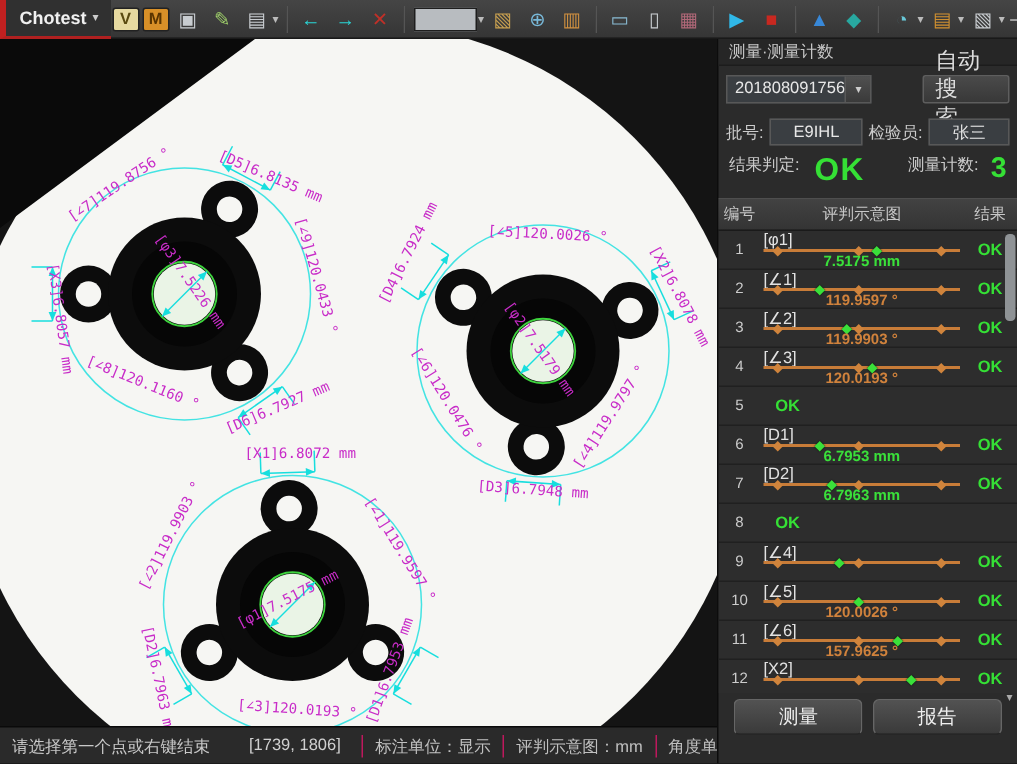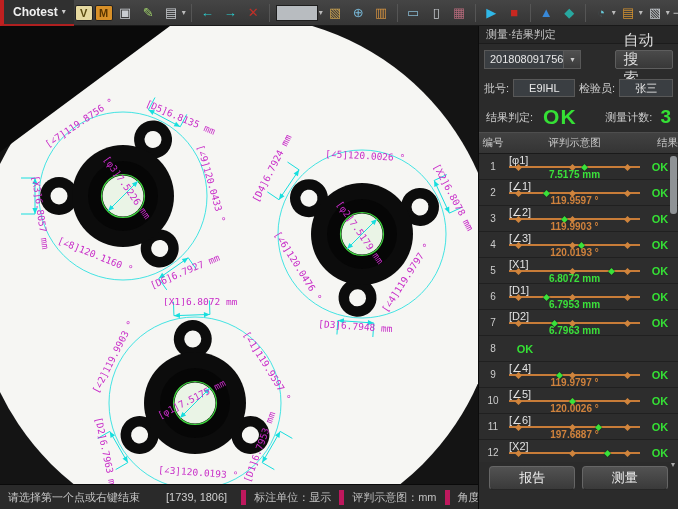--- a/index.html
+++ b/index.html
@@ -27,52 +27,52 @@
   
   .main { flex:1; display:flex; min-height:0; }
   .viewport { width:478px; flex:0 0 478px; display:flex; flex-direction:column; background:#141414; }
   .viewport svg { display:block; }
 
   .statusbar { height:25px; flex:0 0 25px; background:#2a2a2a; border-top:1px solid #0a0a0a;
     display:flex; align-items:center; color:#c0c0c0; font-size:11px; padding:0 8px; white-space:nowrap; }
   .statusbar .msg { color:#c8c8c8; }
   .statusbar .sp { flex:1; }
   .statusbar .coords { color:#d0d0d0; margin-right:14px;padding-left:26px; }
-  .statusbar .unit { border-left:5px solid #be185d; padding:0 8px; color:#c0c0c0; }
+  .statusbar .unit { border-left:1px solid #be185d; padding:0 8px; color:#c0c0c0; }
 
   
   .panel { width:200px; flex:0 0 200px; background:#2b2b2b; border-left:1px solid #0c0c0c;
     display:flex; flex-direction:column; color:#cccccc; }
   .sec-title { height:18px; flex:0 0 18px; background:#262626; border-bottom:1px solid #1c1c1c;
     font-size:11px; color:#c8c8c8; display:flex; align-items:center; padding:0 7px; }
   .row1 { height:30px; flex:0 0 30px; display:flex; align-items:center; padding:0 5px; gap:5px; }
   .combo { flex:1; height:19px; background:#3a3e42; border:1px solid #585858; display:flex; align-items:center; }
   .combo .val { flex:1; font-size:11px; color:#e8e8e8; padding-left:5px; }
   .combo .dd { width:17px; height:100%; background:linear-gradient(#505050,#3a3a3a);
     border-left:1px solid #585858; display:flex; align-items:center; justify-content:center;
     font-size:8px; color:#cccccc; }
   .btn-sm { height:19px; padding:0 7px; background:linear-gradient(#4a4a4a,#383838);
     border:1px solid #5e5e5e; border-radius:2px; font-size:15px; color:#dddddd;
     display:flex; align-items:center;margin-left:29px; }
   .row2 { height:28px; flex:0 0 28px; display:flex; align-items:center; padding:0 5px; gap:4px; font-size:11px; }
   .field { height:18px; background:#3a3e42; border:1px solid #585858; color:#e8e8e8;
     font-size:11px; display:flex; align-items:center; padding-left:15px; }
   .f1 { width:62px; } .f2 { width:46px; flex:1; }
-  .verdict { height:30px; flex:0 0 30px; display:flex; align-items:center; padding:0 7px; font-size:11px; }
+  .verdict { height:30px; flex:0 0 30px; display:flex; align-items:flex-start; padding:0 7px; font-size:11px; }
   .ok-big { color:#35e035; font-size:21px; font-weight:bold; margin-left:10px; letter-spacing:1px; }
   .cnt-big { color:#35e035; font-size:19px; font-weight:bold; margin-left:8px; }
   .verdict .cl { margin-left:auto; }
 
   .table-wrap { position:relative; flex:1; min-height:0; display:flex; flex-direction:column; }
   .thead { height:22px; flex:0 0 22px; background:linear-gradient(#424242,#343434);
     border-top:1px solid #4e4e4e; border-bottom:1px solid #1a1a1a; display:flex; align-items:center;
     font-size:10.5px; color:#c8c8c8; }
   .thead .h-no { width:28px; text-align:center; }
   .thead .h-diag { flex:1; text-align:center; }
-  .thead .h-res { width:36px; text-align:right; }
+  .thead .h-res { width:36px; text-align:center; }
   .tbody { height:308px; flex:0 0 308px; overflow:hidden; }
   .trow { height:26px; display:flex; align-items:stretch; background:#2d2d2d; border-bottom:1px solid #202020; }
   .td-no { width:28px; display:flex; align-items:center; justify-content:center; font-size:10px; color:#cccccc; }
   .td-diag { flex:1; position:relative; }
   .td-res { width:36px; display:flex; align-items:center; justify-content:center;
     color:#35e035; font-size:11px; font-weight:bold; }
   .mlabel { position:absolute; left:2px; top:0px; font-size:11px; color:#e2e2e2; }
   .mline { position:absolute; left:2px; right:2px; top:12px; height:2px; background:#c87c38; }
   .dia { position:absolute; width:5px; height:5px; transform:rotate(45deg); top:-1.5px; }
   .dia.o { background:#d0843c; } .dia.g { background:#3ae03a; box-shadow:0 0 1px #000; }
@@ -292,21 +292,21 @@
         <span class="msg">请选择第一个点或右键结束</span>
         <span class="sp"></span>
         <span class="coords">[1739, 1806]</span>
         <span class="unit">标注单位：显示</span>
         <span class="unit">评判示意图：mm</span>
         <span class="unit">角度单位：°</span>
       </div>
     </div>
 
     <div class="panel">
-      <div class="sec-title">测量·结果判定</div>
+      <div class="sec-title">测量·测量计数</div>
 
       <div class="row1">
         <div class="combo">
           <span class="val">201808091756</span>
           <span class="dd">▾</span>
         </div>
         <div class="btn-sm">自动搜索...</div>
       </div>
 
       <div class="row2">
@@ -382,30 +382,20 @@
                   <div class="dia o" style="left: calc(48% - 2px);"></div>
                   <div class="dia o" style="left: calc(90% - 2px);"></div>
                   <div class="dia g" style="left: calc(55% - 2px);"></div>
                 </div>
                 <div class="mval deg">120.0193 °</div>
               </div>
               <div class="td-res">OK</div>
             </div>
             <div class="trow">
               <div class="td-no">5</div>
-              <div class="td-diag">
-                <div class="mlabel">[X1]</div>
-                <div class="mline">
-                  <div class="dia o" style="left: calc(7% - 2px);"></div>
-                  <div class="dia o" style="left: calc(48% - 2px);"></div>
-                  <div class="dia o" style="left: calc(90% - 2px);"></div>
-                  <div class="dia g" style="left: calc(78% - 2px);"></div>
-                </div>
-                <div class="mval mm">6.8072 mm</div>
-              </div>
               <div class="td-res">OK</div>
             </div>
             <div class="trow">
               <div class="td-no">6</div>
               <div class="td-diag">
                 <div class="mlabel">[D1]</div>
                 <div class="mline">
                   <div class="dia o" style="left: calc(7% - 2px);"></div>
                   <div class="dia o" style="left: calc(48% - 2px);"></div>
                   <div class="dia o" style="left: calc(90% - 2px);"></div>
@@ -436,21 +426,20 @@
             <div class="trow">
               <div class="td-no">9</div>
               <div class="td-diag">
                 <div class="mlabel">[∠4]</div>
                 <div class="mline">
                   <div class="dia o" style="left: calc(7% - 2px);"></div>
                   <div class="dia o" style="left: calc(48% - 2px);"></div>
                   <div class="dia o" style="left: calc(90% - 2px);"></div>
                   <div class="dia g" style="left: calc(38% - 2px);"></div>
                 </div>
-                <div class="mval deg">119.9797 °</div>
               </div>
               <div class="td-res">OK</div>
             </div>
             <div class="trow">
               <div class="td-no">10</div>
               <div class="td-diag">
                 <div class="mlabel">[∠5]</div>
                 <div class="mline">
                   <div class="dia o" style="left: calc(7% - 2px);"></div>
                   <div class="dia o" style="left: calc(48% - 2px);"></div>
@@ -464,21 +453,21 @@
             <div class="trow">
               <div class="td-no">11</div>
               <div class="td-diag">
                 <div class="mlabel">[∠6]</div>
                 <div class="mline">
                   <div class="dia o" style="left: calc(7% - 2px);"></div>
                   <div class="dia o" style="left: calc(48% - 2px);"></div>
                   <div class="dia o" style="left: calc(90% - 2px);"></div>
                   <div class="dia g" style="left: calc(68% - 2px);"></div>
                 </div>
-                <div class="mval deg">197.6887 °</div>
+                <div class="mval deg">157.9625 °</div>
               </div>
               <div class="td-res">OK</div>
             </div>
             <div class="trow">
               <div class="td-no">12</div>
               <div class="td-diag">
                 <div class="mlabel">[X2]</div>
                 <div class="mline">
                   <div class="dia o" style="left: calc(7% - 2px);"></div>
                   <div class="dia o" style="left: calc(48% - 2px);"></div>
@@ -486,19 +475,19 @@
                   <div class="dia g" style="left: calc(75% - 2px);"></div>
                 </div>
                 <div class="mval mm"></div>
               </div>
               <div class="td-res">OK</div>
             </div>
           </div>
         <div class="vscroll-thumb"></div>
         <div class="vscroll-arrow">▾</div>
         <div class="btnrow">
+          <div class="btn-big">测量</div>
           <div class="btn-big">报告</div>
-          <div class="btn-big">测量</div>
         </div>
       </div>
     </div>
   </div>
 </div>
 
 </body></html>

